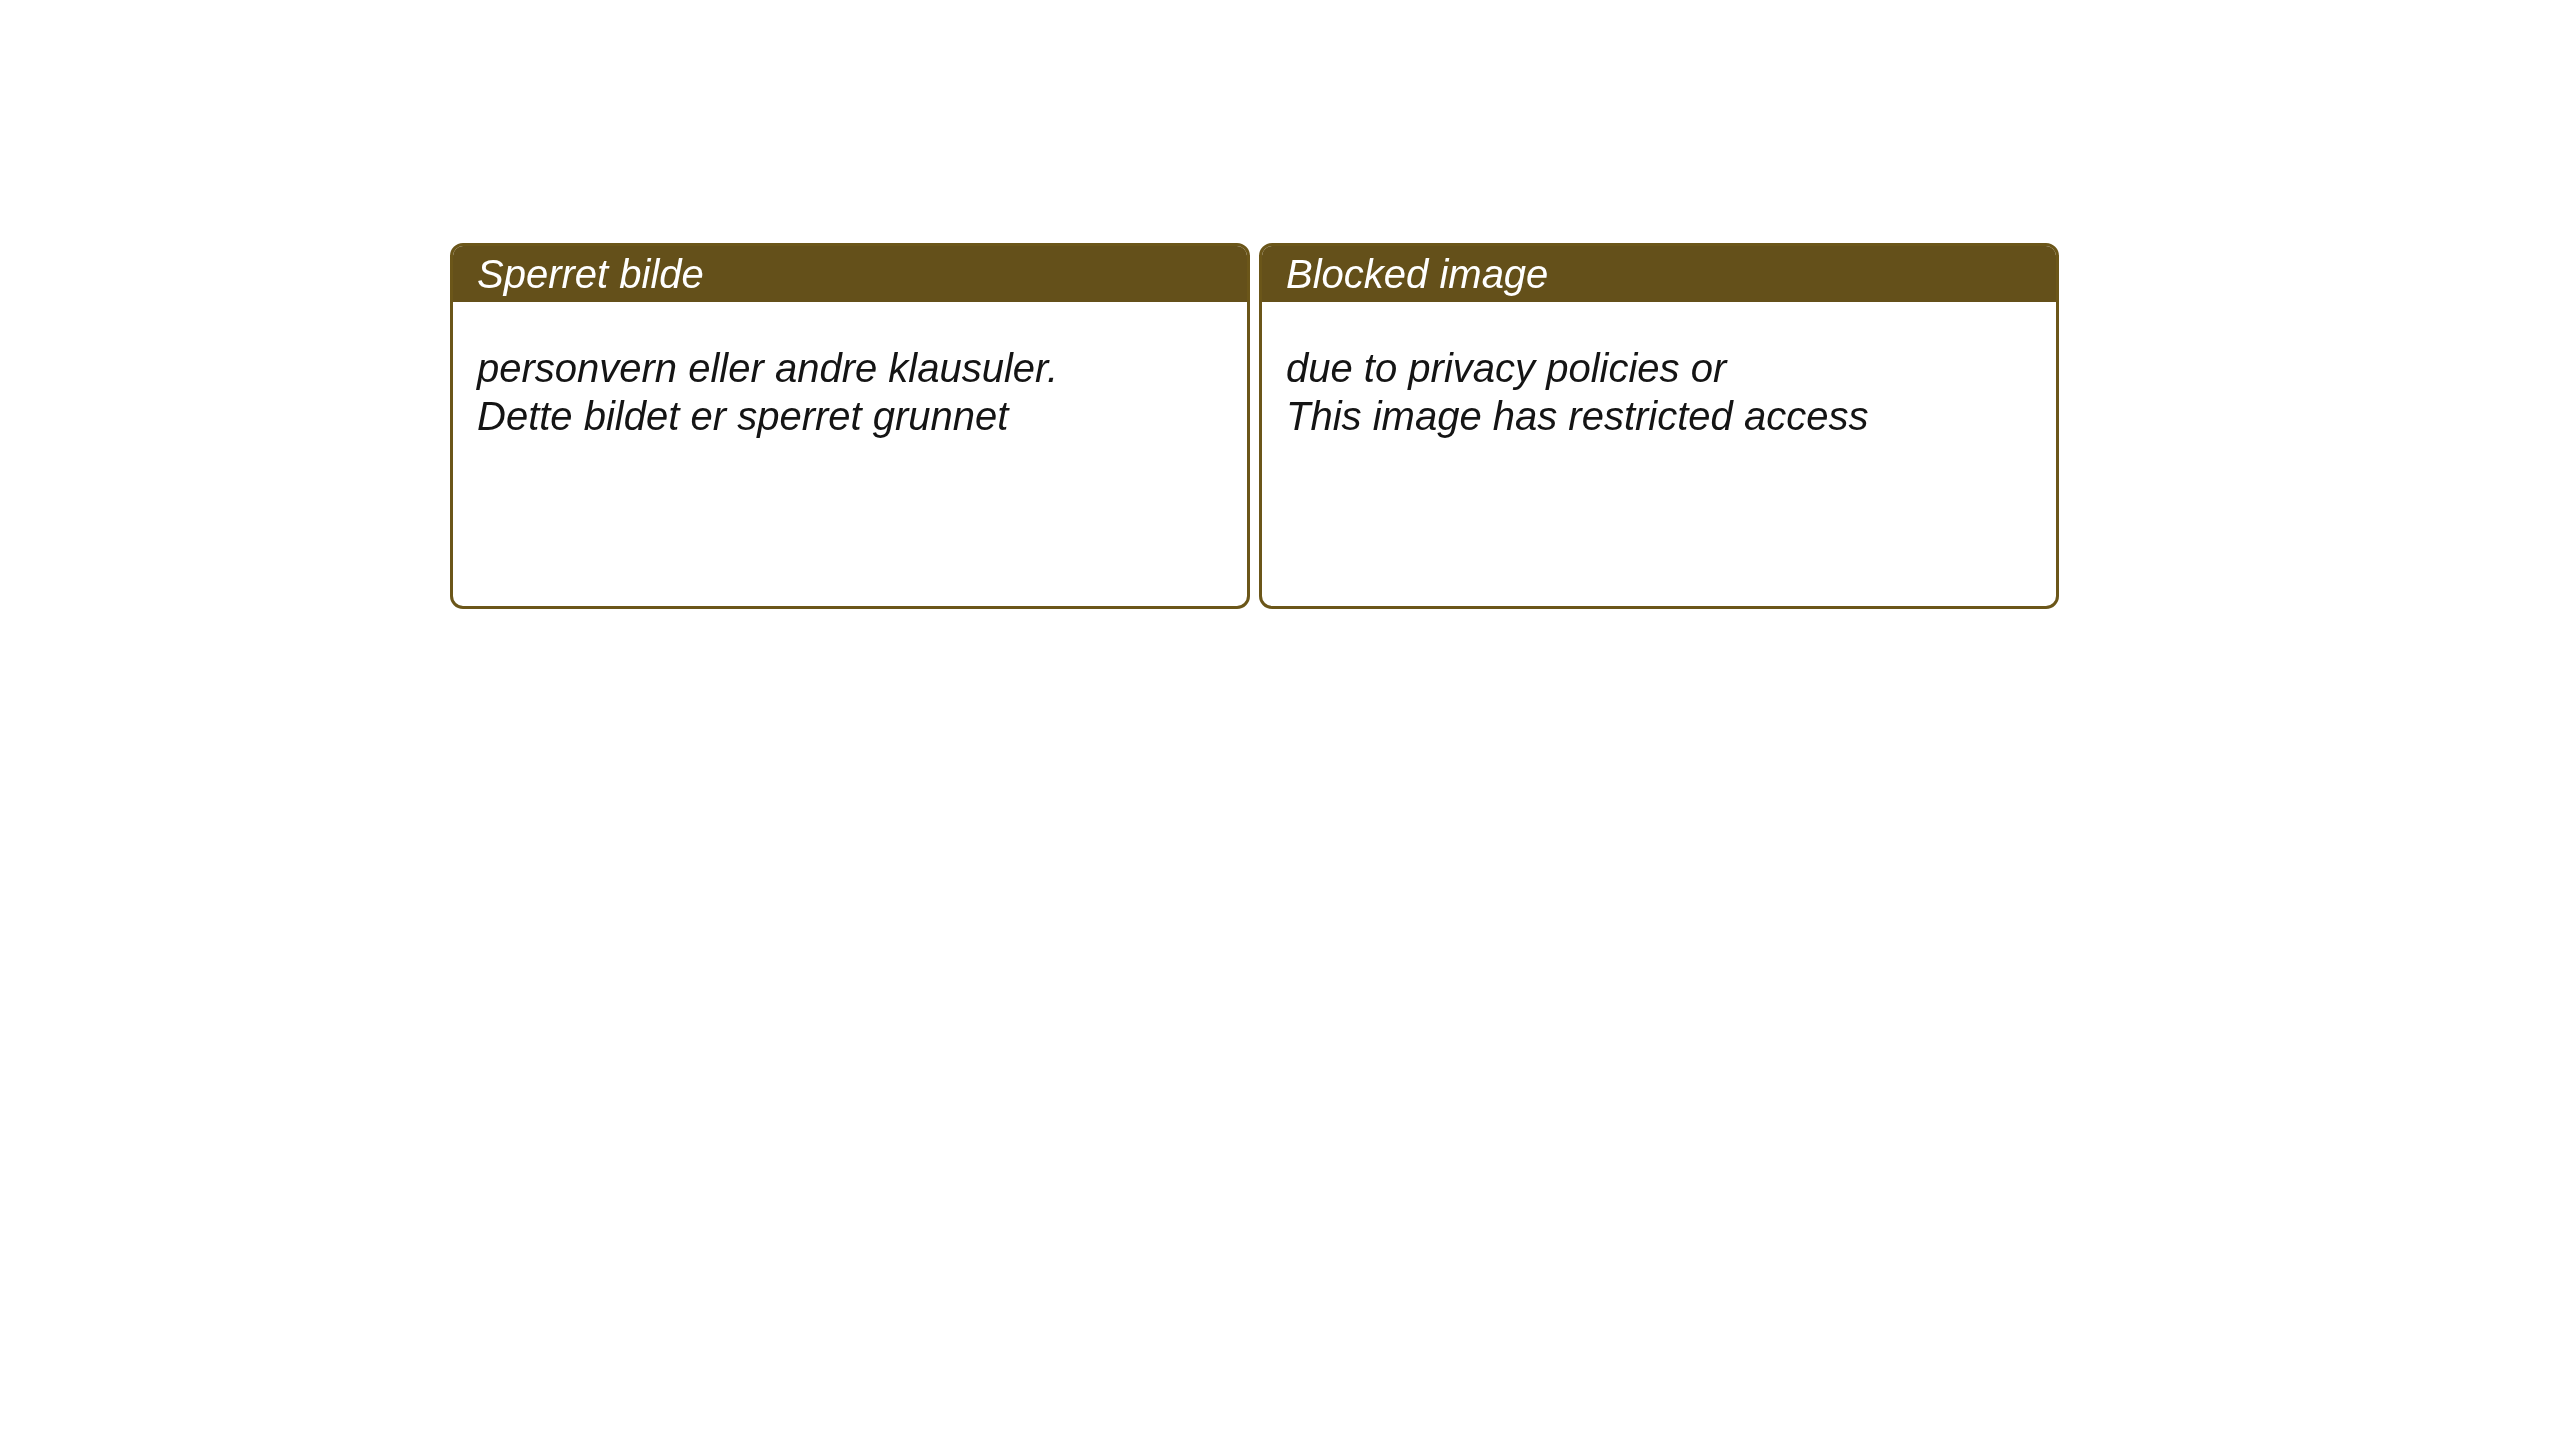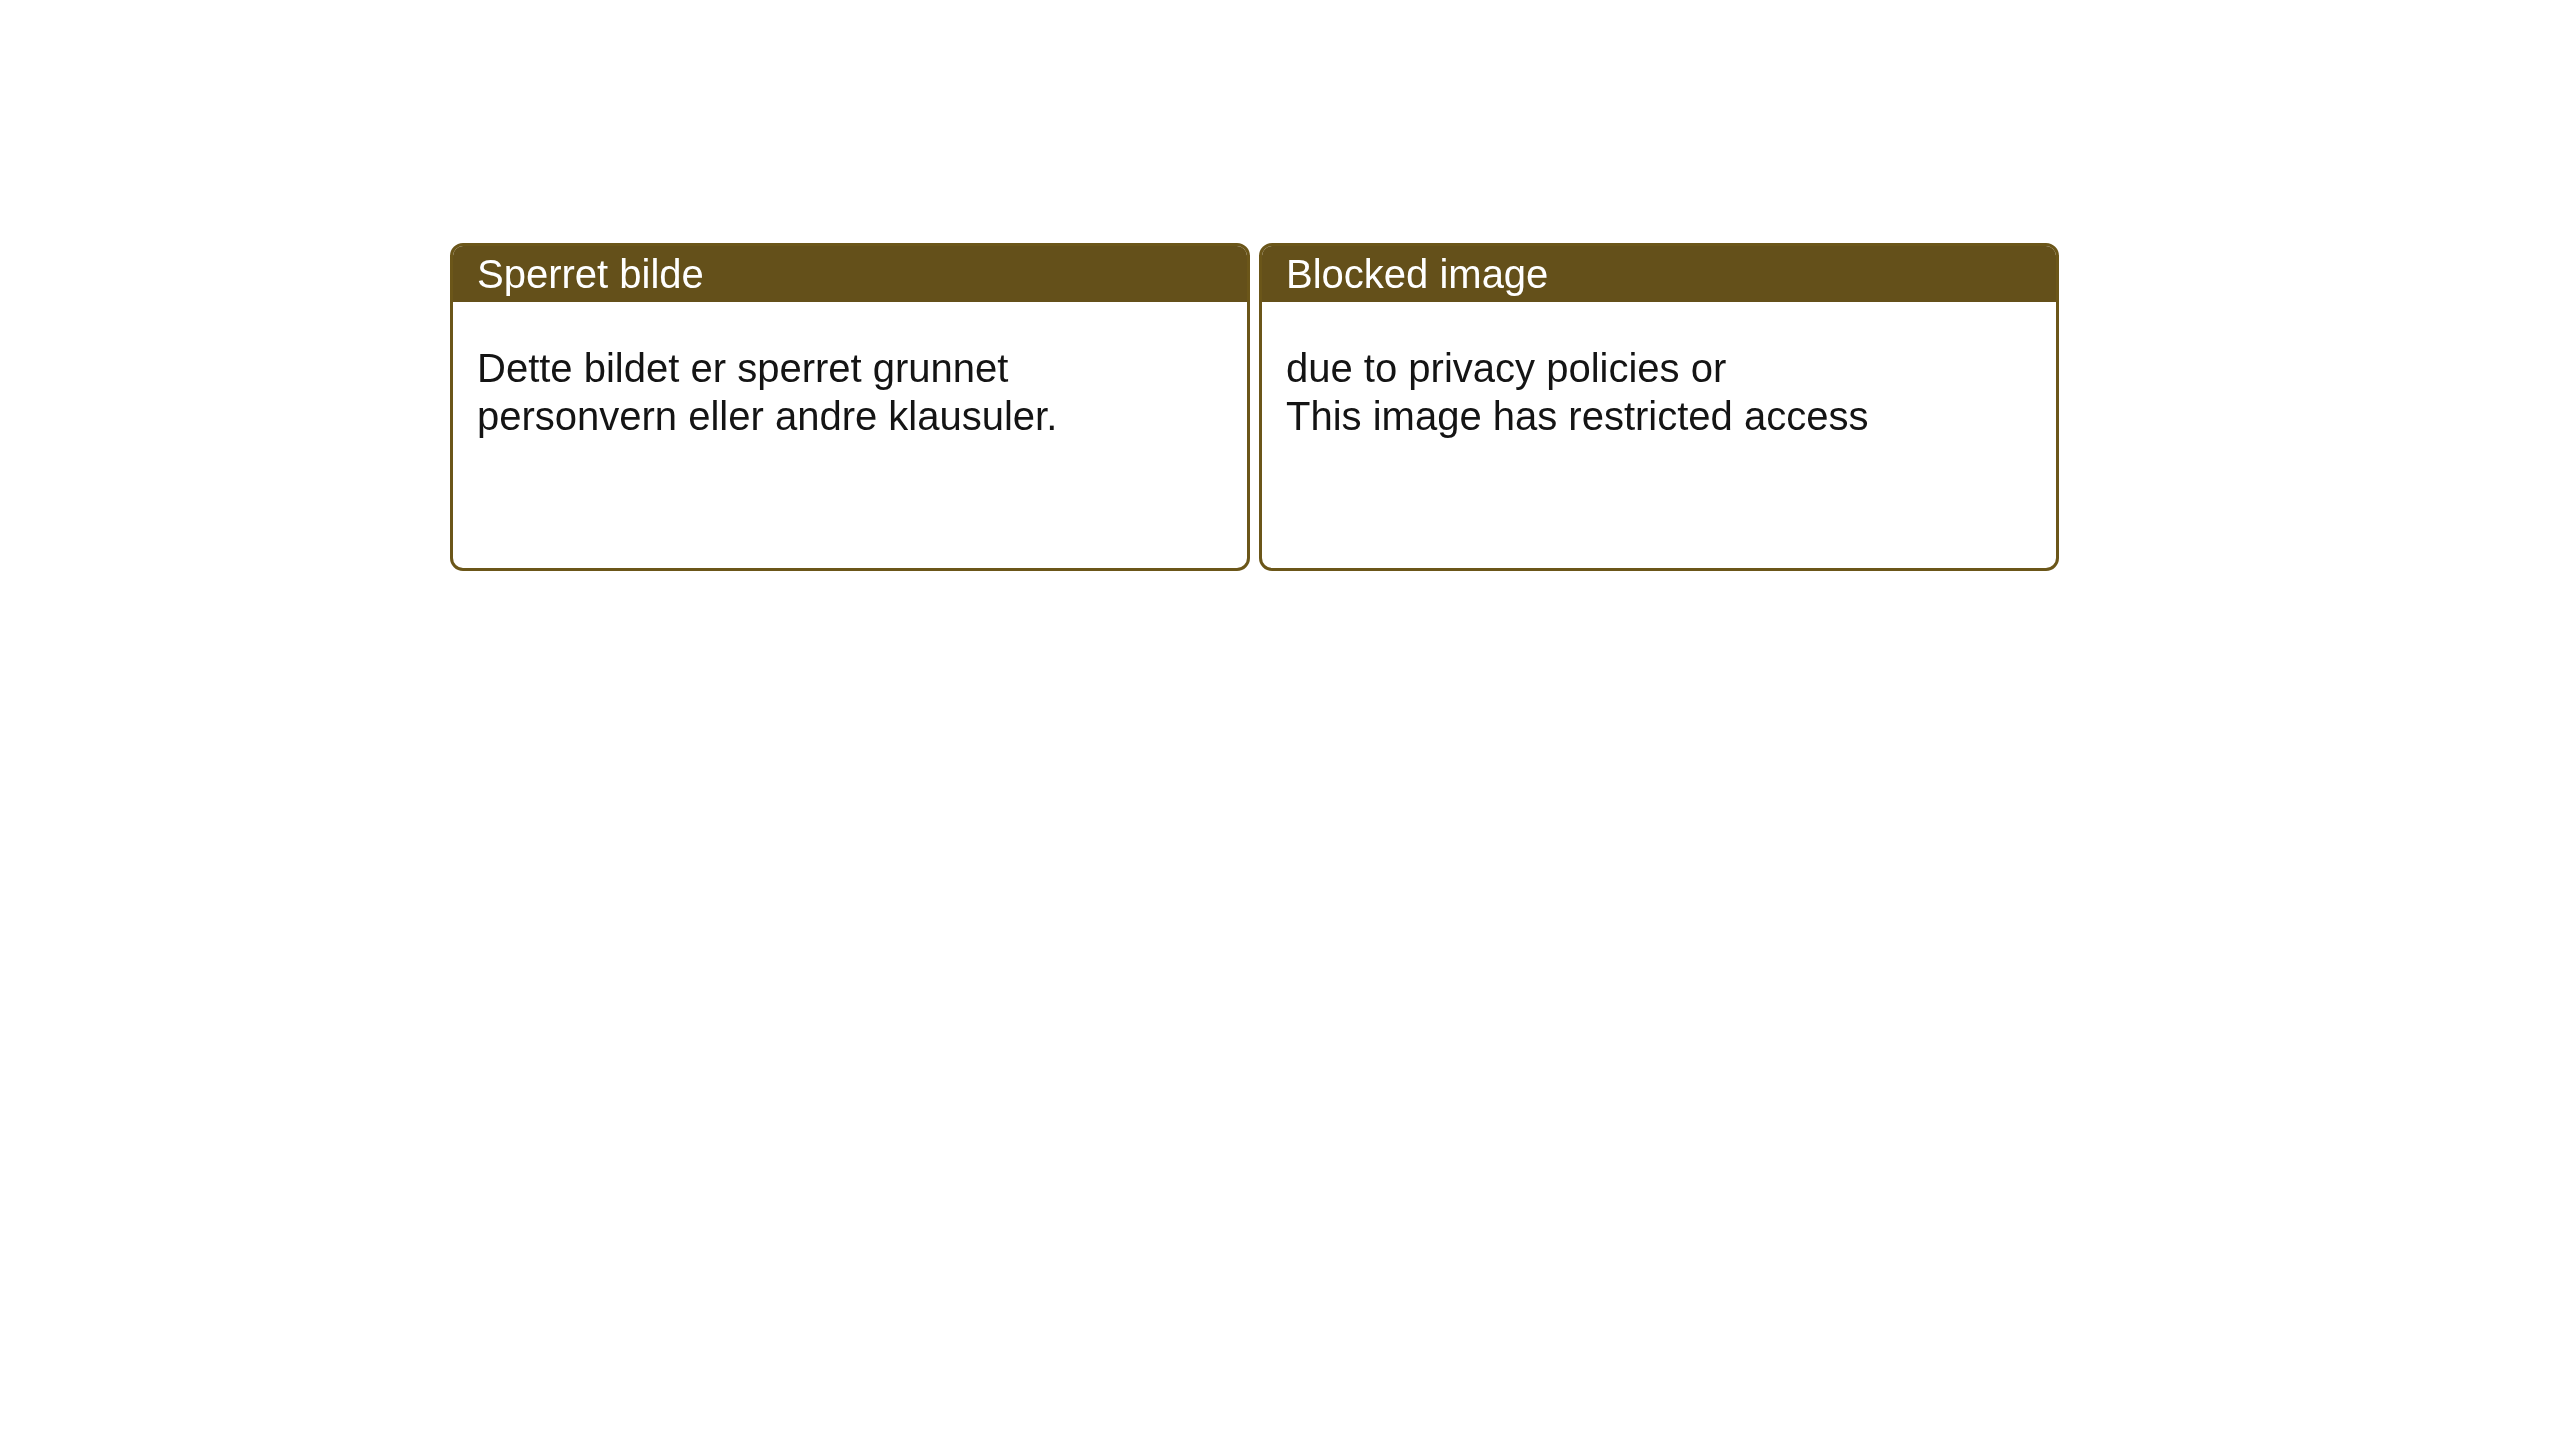--- a/index.html
+++ b/index.html
@@ -11,26 +11,27 @@
     height: 1440px;
     position: relative;
     background: #ffffff;
     font-family: "Liberation Sans", sans-serif;
     overflow: hidden;
   }
   .card {
     position: absolute;
     top: 243px;
     width: 800px;
-    height: 328px;
+    height: 366px;
     box-sizing: border-box;
     background: #ffffff;
     border: 3px solid var(--border, #6b5619);
     border-radius: 13px;
     overflow: hidden;
+    font-style: italic;
   }
   .card.card-0 { left: 450px; }
   .card.card-1 { left: 1259px; }
   .card-header {
     height: 56px;
     line-height: 56px;
     background: var(--header-bg, #64501a);
     color: var(--header-text, #ffffff);
     font-size: 40px;
     padding: 0 24px;
@@ -47,22 +48,22 @@
   }
 </style>
 </head>
 <body style="background: rgb(255, 255, 255);">
 
 <div class="card card-0">
   <div class="card-header">
     <span>Sperret bilde</span>
   </div>
   <div class="card-body">
+    <span class="line">personvern eller andre klausuler.</span>
     <span class="line">Dette bildet er sperret grunnet</span>
-    <span class="line">personvern eller andre klausuler.</span>
   </div>
 </div>
 
 <div class="card card-1">
   <div class="card-header">
     <span>Blocked image</span>
   </div>
   <div class="card-body">
     <span class="line">due to privacy policies or</span>
     <span class="line">This image has restricted access</span>

